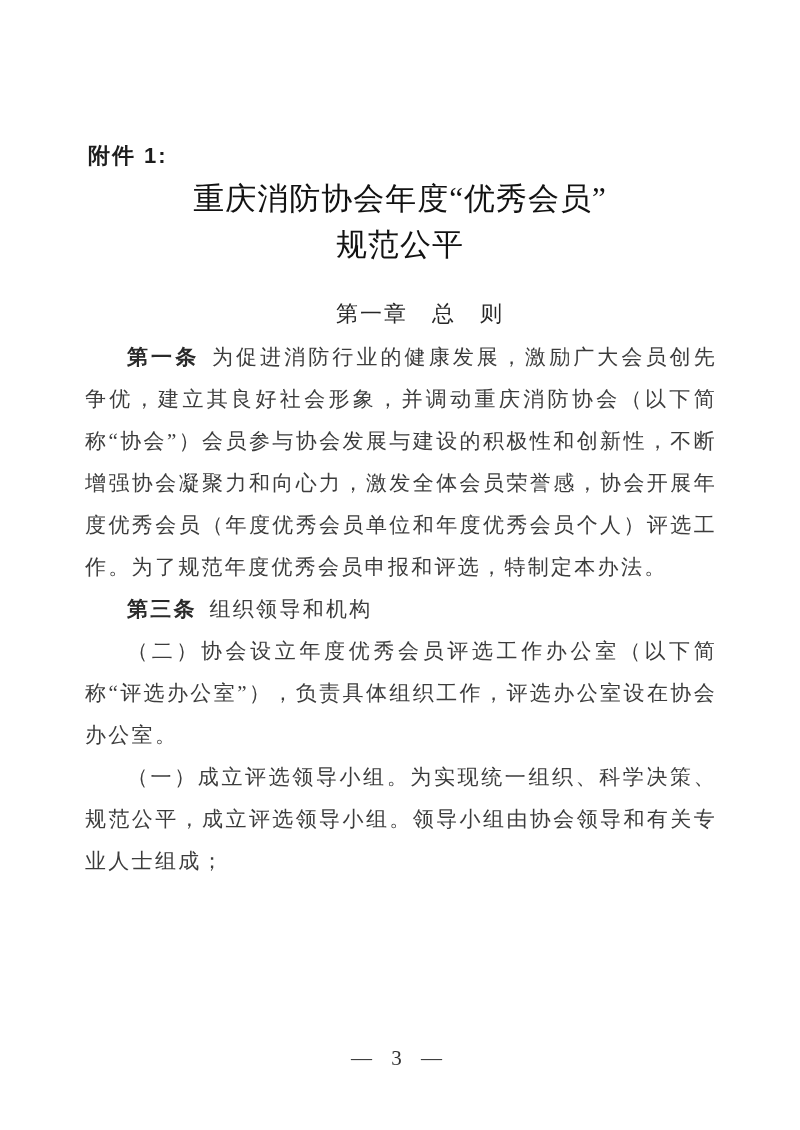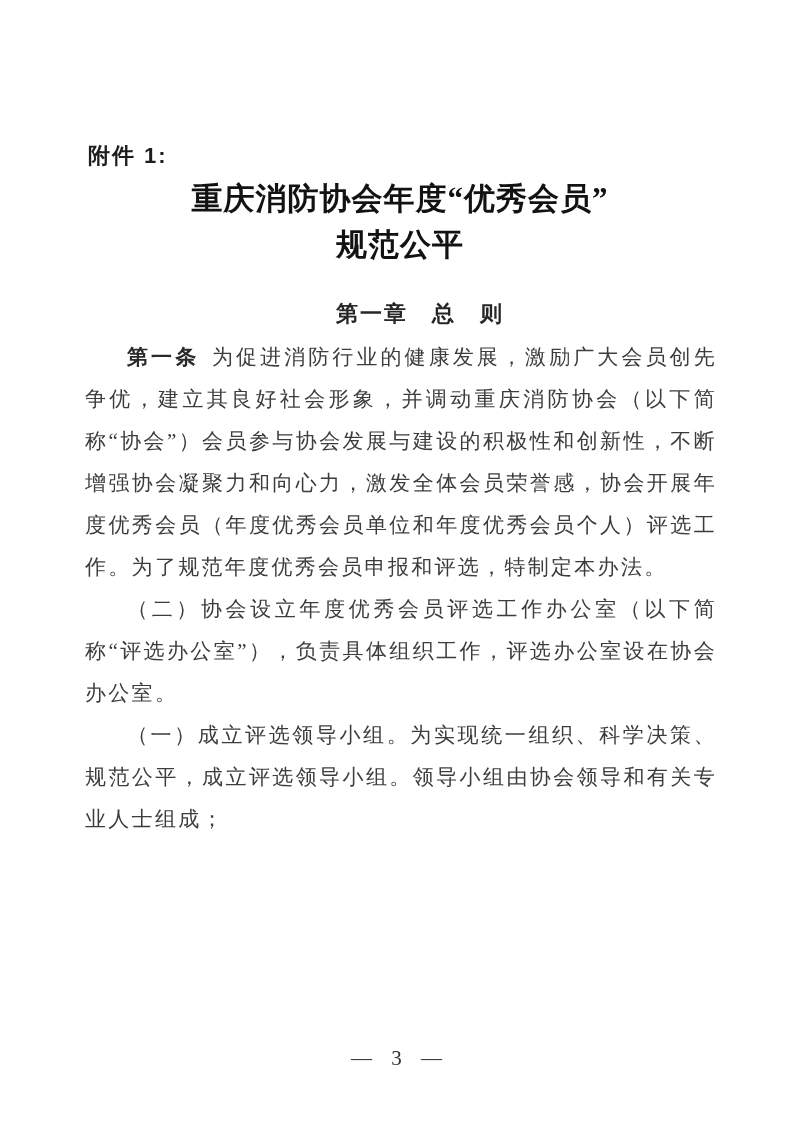--- a/index.html
+++ b/index.html
@@ -31,32 +31,32 @@
     letter-spacing: 2px;
   }
   .doc-title {
     position: absolute;
     left: 0;
     right: 0;
     top: 176px;
     text-align: center;
     font-size: 31px;
     line-height: 46px;
-    font-weight: bold;
+    font-weight: normal;
     color: #121212;
     letter-spacing: 1px;
   }
   .chapter {
     position: absolute;
     left: 0;
     right: 0;
     top: 299px;
     text-align: center;
     font-size: 22px;
-    font-weight: bold;
+    font-weight: normal;
     color: #262626;
     letter-spacing: 2px;
     padding-left: 40px;
   }
   .body-text {
     position: absolute;
     left: 85px;
     width: 632px;
     top: 336px;
     font-size: 21px;
@@ -98,19 +98,20 @@
 
   <div class="doc-title">
     <div>重庆消防协会年度“优秀会员”</div>
     <div>规范公平</div>
   </div>
 
   <div class="chapter">第一章　总　则</div>
 
   <div class="body-text">
     <p><b class="lead">第一条</b><span>为促进消防行业的健康发展，激励广大会员创先争优，建立其良好社会形象，并调动重庆消防协会（以下简称“协会”）会员参与协会发展与建设的积极性和创新性，不断增强协会凝聚力和向心力，激发全体会员荣誉感，协会开展年度优秀会员（年度优秀会员单位和年度优秀会员个人）评选工作。为了规范年度优秀会员申报和评选，特制定本办法。</span></p>
+    <p><b class="lead">第三条</b><span>组织领导和机构</span></p>
     <p><b class="lead"></b><span>（二）协会设立年度优秀会员评选工作办公室（以下简称“评选办公室”），负责具体组织工作，评选办公室设在协会办公室。</span></p>
     <p><b class="lead"></b><span>（一）成立评选领导小组。为实现统一组织、科学决策、规范公平，成立评选领导小组。领导小组由协会领导和有关专业人士组成；</span></p>
   </div>
 
   <div class="footer">— 3 —</div>
 
 </div>
 
 </body></html>

